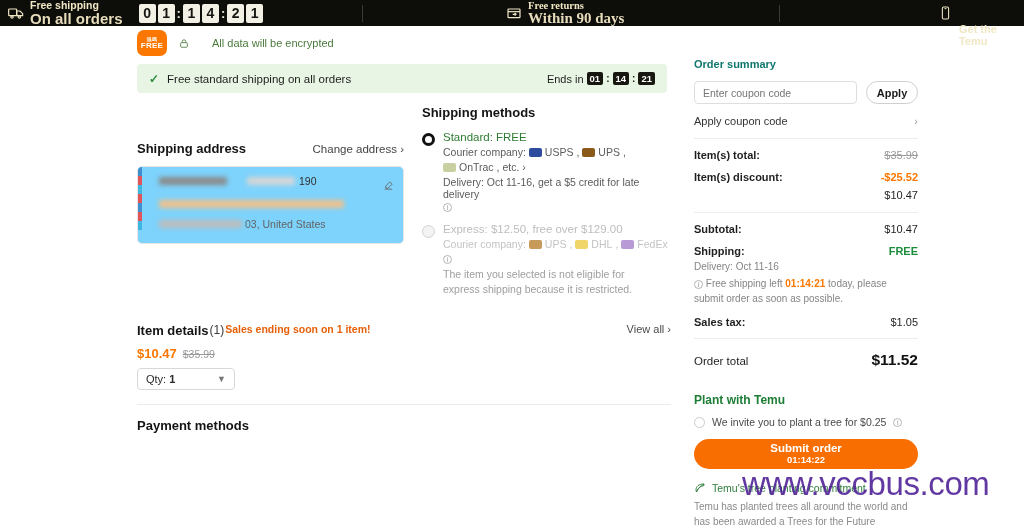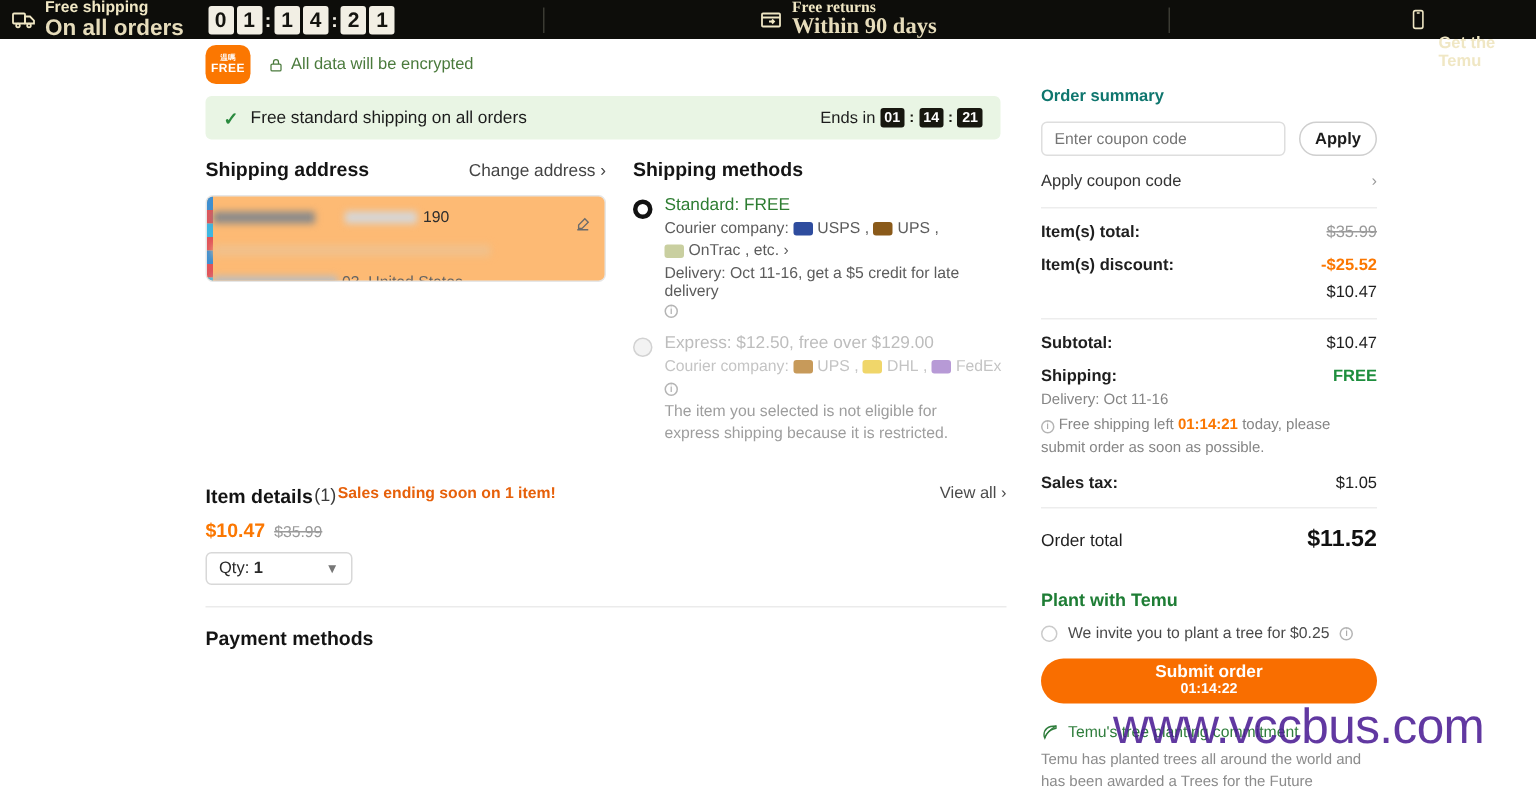--- a/index.html
+++ b/index.html
@@ -43,21 +43,21 @@
     position: absolute; left: 0; top: 26px; width: 680px; height: 34px;
     display: flex; align-items: center; padding-left: 137px; gap: 12px;
   }
   .logo {
     width: 30px; height: 26px; border-radius: 7px; background: #fb7701;
     display: flex; flex-direction: column; align-items: center; justify-content: center;
     color: #fff; line-height: 1;
   }
   .logo .l1 { font-size: 5px; font-weight: bold; letter-spacing: .2px; }
   .logo .l2 { font-size: 8px; font-weight: bold; letter-spacing: .3px; }
-  .encrypt { display: flex; align-items: center; gap: 5px; font-size: 11px; color: #4a7a3c; }
+  .encrypt { display: flex; align-items: center; gap: 23px; font-size: 11px; color: #4a7a3c; }
 
   
   .greenban {
     position: absolute; left: 137px; top: 64px; width: 530px; height: 29px;
     background: #e9f5e4; border-radius: 4px;
     display: flex; align-items: center; padding: 0 12px;
   }
   .gb-left { display: flex; align-items: center; gap: 8px; font-size: 11.5px; color: #1c1c1c; }
   .gb-check { color: #2a8a3e; font-size: 12px; font-weight: bold; }
   .gb-right { margin-left: auto; display: flex; align-items: center; gap: 3px; font-size: 11px; color: #1c1c1c; }
@@ -66,27 +66,27 @@
     border-radius: 2px; padding: 1px 3px; min-width: 15px; text-align: center;
   }
   .gb-colon { color: #17170f; font-weight: bold; font-size: 10px; }
 
   
   .leftcol { position: absolute; left: 137px; top: 105px; width: 534px; }
   .sechead { font-size: 13px; font-weight: bold; color: #141414; }
   .linkarrow { font-size: 11.5px; color: #444; }
 
   .twocol { display: flex; gap: 18px; }
-  .addrcol { width: 268px; }
+  .addrcol { width: 268px; margin-top: 36px; }
   .shipcol { width: 250px; }
   .row-between { display: flex; align-items: baseline; justify-content: space-between; }
 
   .addrcard {
-    margin-top: 10px; height: 58px; border: 1px solid #e6e6e6; border-radius: 5px;
-    background: #fdba74; position: relative; padding: 8px 10px 8px 4px; overflow: hidden;
+    margin-top: 10px; height: 78px; border: 1px solid #e6e6e6; border-radius: 5px;
+    background: #7dd3fc; position: relative; padding: 8px 10px 8px 21px; overflow: hidden;
   }
   .stripe { position: absolute; left: 0; top: 0; bottom: 0; width: 4px; }
   .stripe i { display: block; height: 9px; }
   .blur { filter: blur(2.6px); border-radius: 2px; }
   .bl-bar { height: 8px; display: inline-block; vertical-align: middle; border-radius: 1px; }
   .addr-l1 { display: flex; align-items: center; gap: 4px; font-size: 10.5px; color: #2e2e2e; }
   .addr-l2 { margin-top: 7px; }
   .addr-l3 { margin-top: 6px; display: flex; align-items: center; gap: 3px; font-size: 10.5px; color: #636363; }
   .editicon { position: absolute; right: 9px; top: 13px; color: #6b6b6b; }
 

